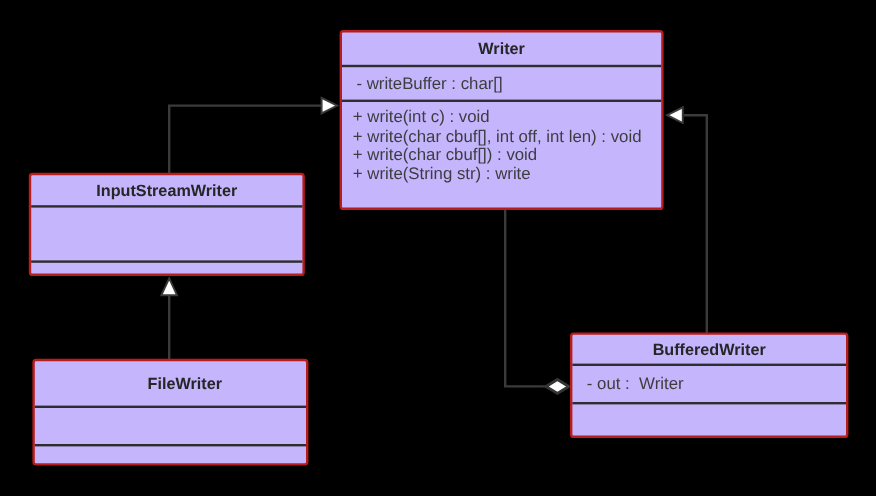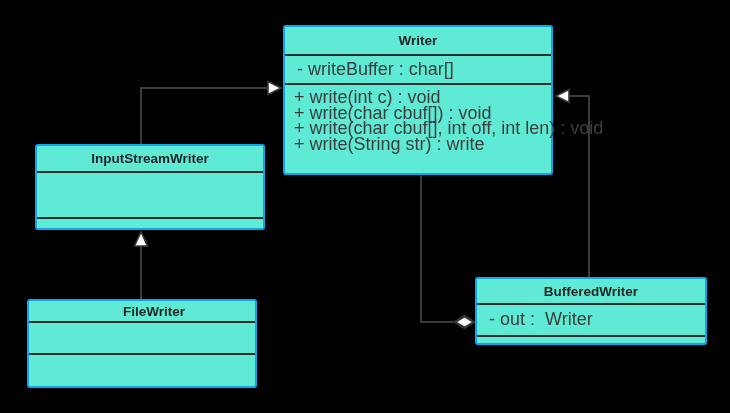--- a/index.html
+++ b/index.html
@@ -34,22 +34,22 @@
     stroke-width: 1.6;
   }
   .diamond {
     fill: #ffffff;
     stroke: #343434;
     stroke-width: 2.4;
   }
   .uml-class {
     position: absolute;
     box-sizing: border-box;
-    background: #5eead4;
-    border: 2px solid #0ea5e9;
+    background: #c4b5fd;
+    border: 2px solid #b91c1c;
     border-radius: 3px;
     display: flex;
     flex-direction: column;
   }
   .uml-title {
     box-sizing: border-box;
     border-bottom: 2px solid #2d2d2d;
     font-weight: bold;
     font-size: 13.5px;
     color: #262626;
@@ -63,21 +63,21 @@
     box-sizing: border-box;
     flex: 0 0 auto;
   }
   .compartment.sep {
     border-bottom: 2px solid #2d2d2d;
   }
   .compartment.fill {
     flex: 1 1 auto;
   }
   .member {
-    font-size: 18px;
+    font-size: 14px;
     color: #3d3d3d;
     white-space: pre;
     line-height: 15.5px;
   }
   .attr-row {
     display: flex;
     align-items: center;
     height: 100%;
     padding-left: 12px;
   }
@@ -115,39 +115,39 @@
 
   <div class="uml-class" style="left:283px; top:25px; width:270px; height:150px;">
     <div class="uml-title" style="height:29px;">Writer</div>
     <div class="compartment sep" style="height:29px;">
       <div class="attr-row">
         <span class="member">- writeBuffer : char[]</span>
       </div>
     </div>
     <div class="compartment fill methods-list">
       <div class="member">+ write(int c) : void</div>
+      <div class="member">+ write(char cbuf[], int off, int len) : void</div>
       <div class="member">+ write(char cbuf[]) : void</div>
-      <div class="member">+ write(char cbuf[], int off, int len) : void</div>
       <div class="member">+ write(String str) : write</div>
     </div>
   </div>
 
-  <div class="uml-class" style="left:35px; top:144px; width:230px; height:86px;gap:15px;">
+  <div class="uml-class" style="left:24px; top:144px; width:230px; height:86px;gap:15px;">
     <div class="uml-title" style="height:27px;">InputStreamWriter</div>
     <div class="compartment sep" style="height:31px;"></div>
     <div class="compartment fill"></div>
   </div>
 
   <div class="uml-class" style="left:27px; top:299px; width:230px; height:89px;">
-    <div class="uml-title" style="height:22px;padding-left:24px;">FileWriter</div>
+    <div class="uml-title" style="height:39px;padding-left:24px;">FileWriter</div>
     <div class="compartment sep" style="height:32px;"></div>
     <div class="compartment fill"></div>
   </div>
 
-  <div class="uml-class" style="left:475px; top:277px; width:232px; height:68px;">
+  <div class="uml-class" style="left:475px; top:277px; width:232px; height:88px;">
     <div class="uml-title" style="height:26px;">BufferedWriter</div>
     <div class="compartment sep" style="height:32px;text-align:center;">
       <div class="attr-row">
         <span class="member">- out :  Writer</span>
       </div>
     </div>
     <div class="compartment fill"></div>
   </div>
 
 </div>

